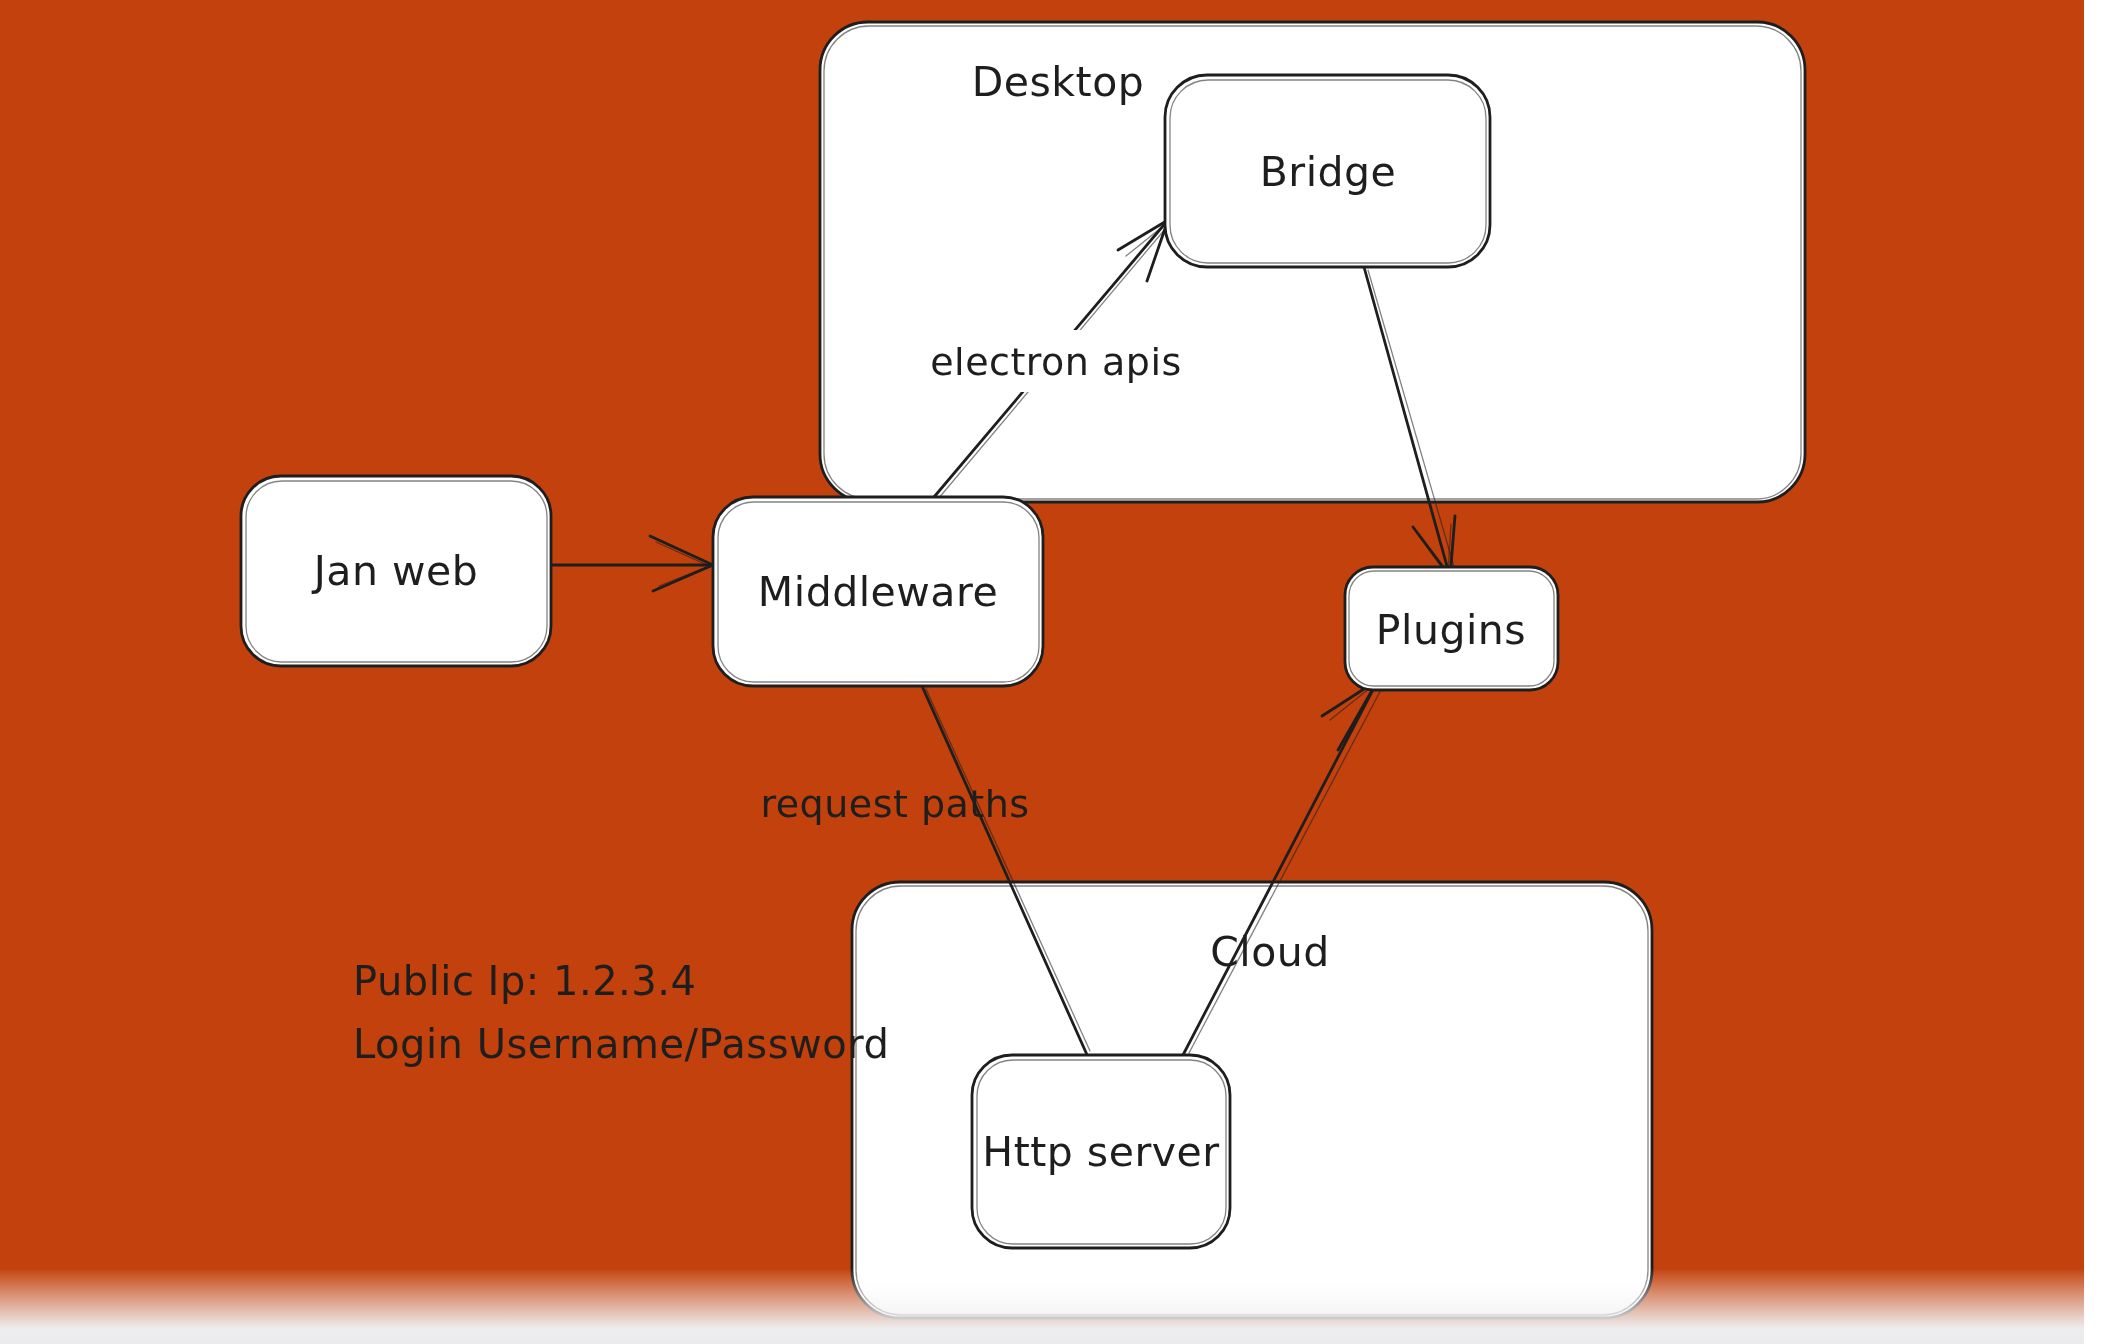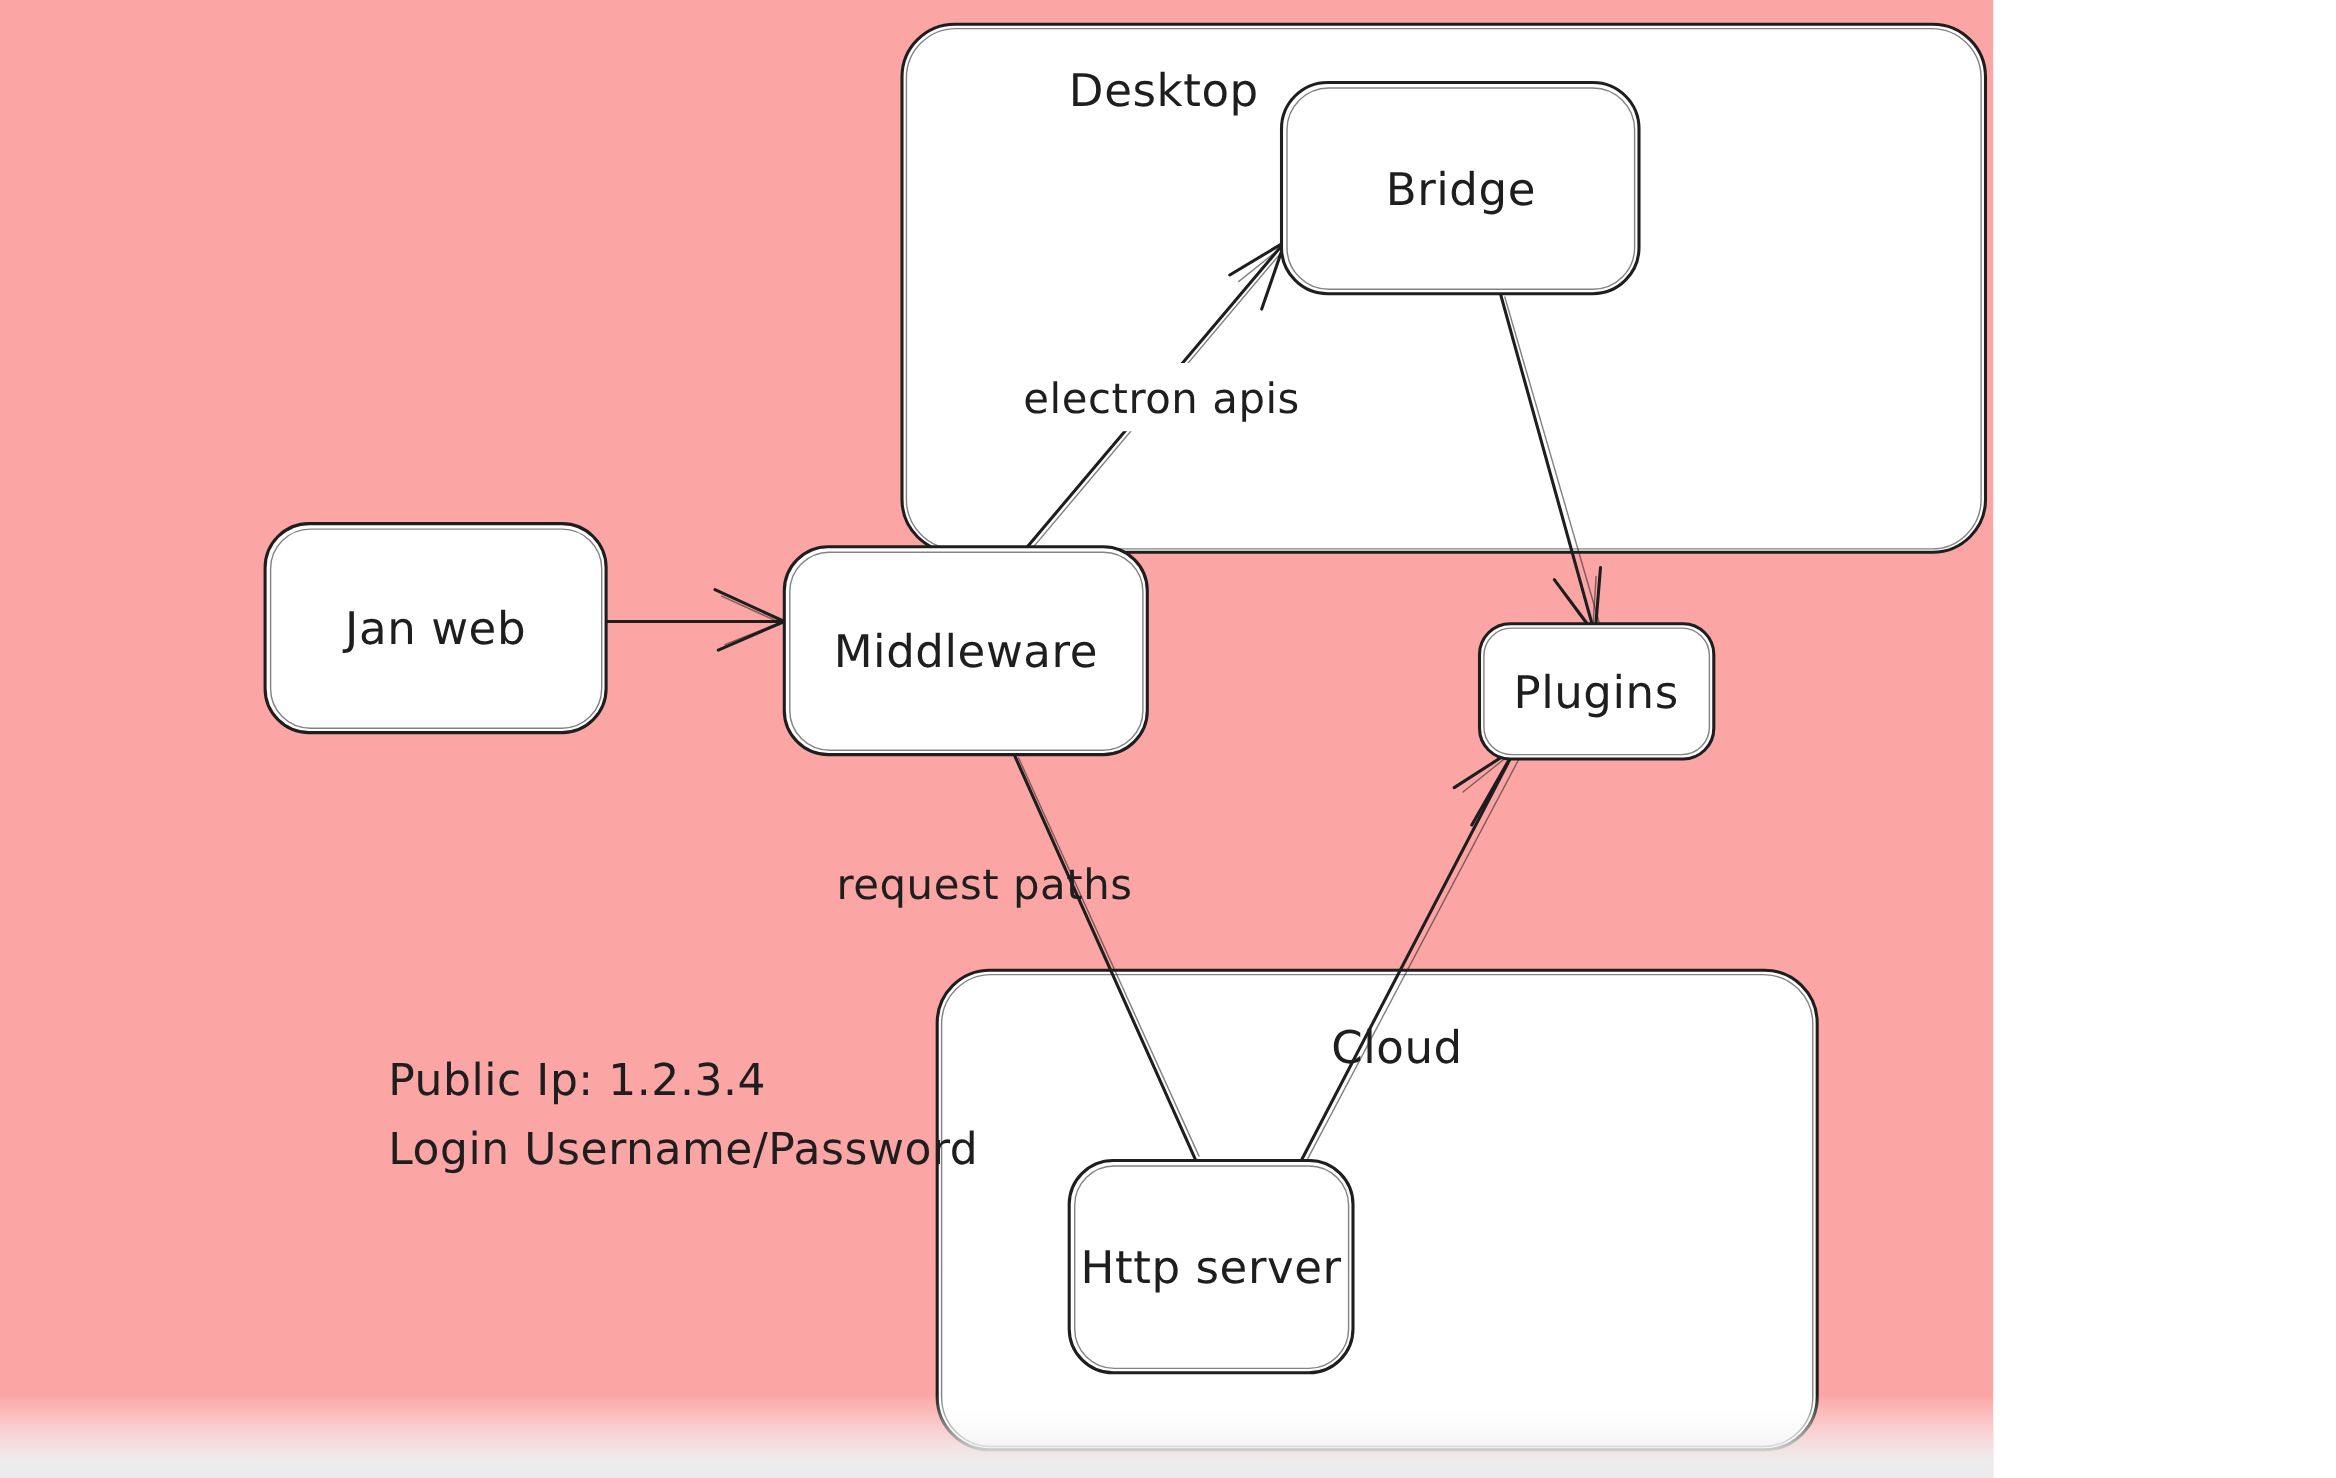--- a/index.html
+++ b/index.html
@@ -1,19 +1,19 @@
 <!DOCTYPE html>
 <html><head>
 <meta charset="utf-8">
 <style>
   html,body { margin:0; padding:0; background:#ffffff; }
   .canvas {
     position:relative;
-    width:1812px; height:1344px;
-    background:#fca5a5;
+    width:2084px; height:1344px;
+    background:#c2410c;
     overflow:hidden;
     font-family:"DejaVu Sans", sans-serif;
   }
   svg { position:absolute; left:0; top:0; }
   .sketch  { fill:none; stroke:#1e1e1e; stroke-width:2.8; stroke-linecap:round; stroke-linejoin:round; }
   .sketch2 { fill:none; stroke:#1e1e1e; stroke-width:1.3; stroke-linecap:round; opacity:.55; }
   .boxfill { fill:#ffffff; }
   .lbl {
     fill:#1e1e1e;
     font-family:"DejaVu Sans", sans-serif;

